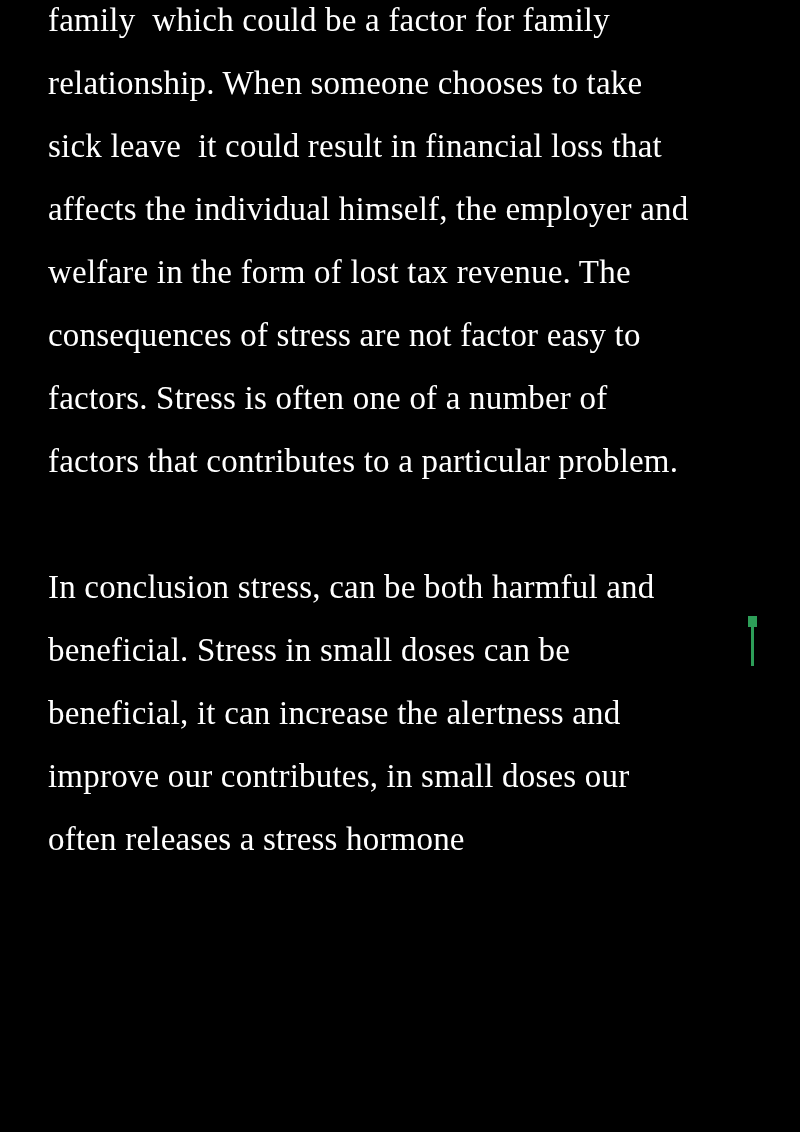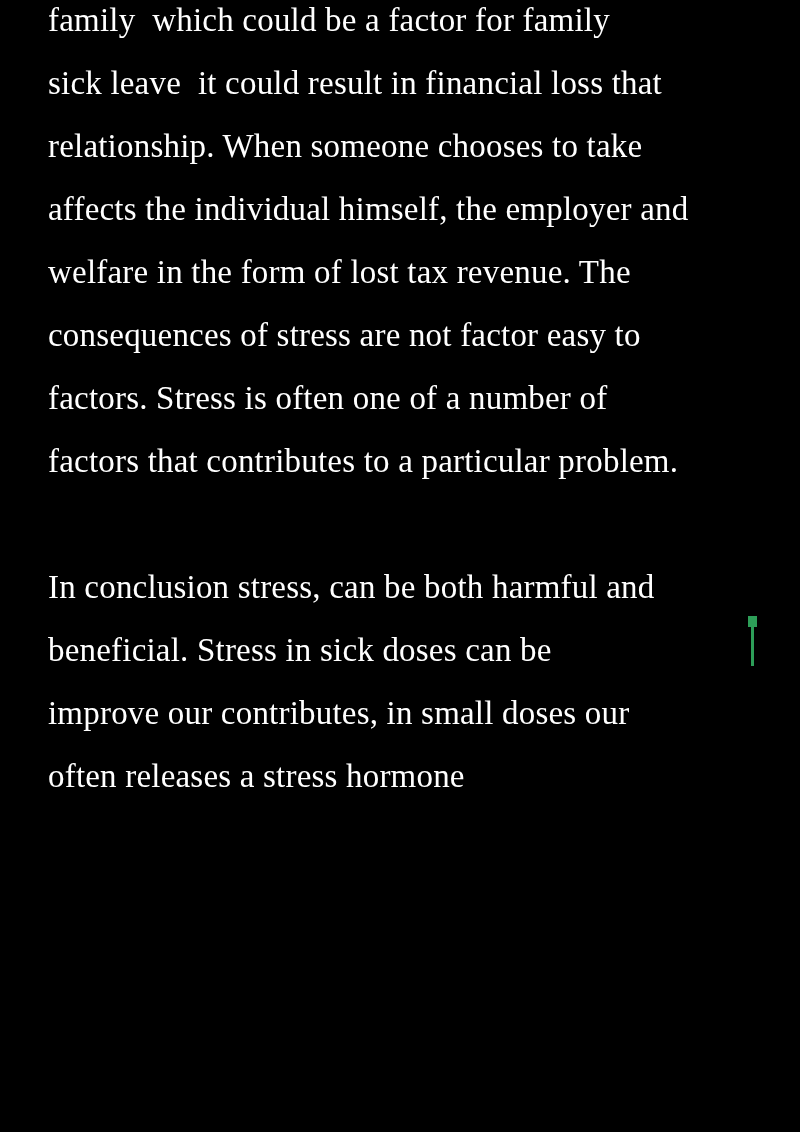--- a/index.html
+++ b/index.html
@@ -56,31 +56,32 @@
     width: 3px;
     height: 39px;
   }
 </style>
 </head>
 <body style="background: rgb(0, 0, 0);">
 
 <div class="doc-area" style="color: rgb(255, 255, 255);">
   <div class="para">
     <div class="tline">family  which could be a factor for family</div>
+    <div class="tline">relationship. When someone chooses to take</div>
     <div class="tline">sick leave  it could result in financial loss that</div>
-    <div class="tline">relationship. When someone chooses to take</div>
     <div class="tline">affects the individual himself, the employer and</div>
     <div class="tline">welfare in the form of lost tax revenue. The</div>
     <div class="tline">consequences of stress are not factor easy to</div>
     <div class="tline">factors. Stress is often one of a number of</div>
     <div class="tline">factors that contributes to a particular problem.</div>
   </div>
   <div class="para">
     <div class="tline">In conclusion stress, can be both harmful and</div>
-    <div class="tline">beneficial. Stress in sick doses can be</div>
+    <div class="tline">beneficial. Stress in small doses can be</div>
+    <div class="tline">beneficial, it can increase the alertness and</div>
     <div class="tline">improve our contributes, in small doses our</div>
     <div class="tline">often releases a stress hormone</div>
   </div>
 </div>
 
 <div class="caret">
   <div class="caret-flag" style="background: rgb(45, 158, 88);"></div>
   <div class="caret-stem" style="background: rgb(45, 158, 88);"></div>
 </div>
 

